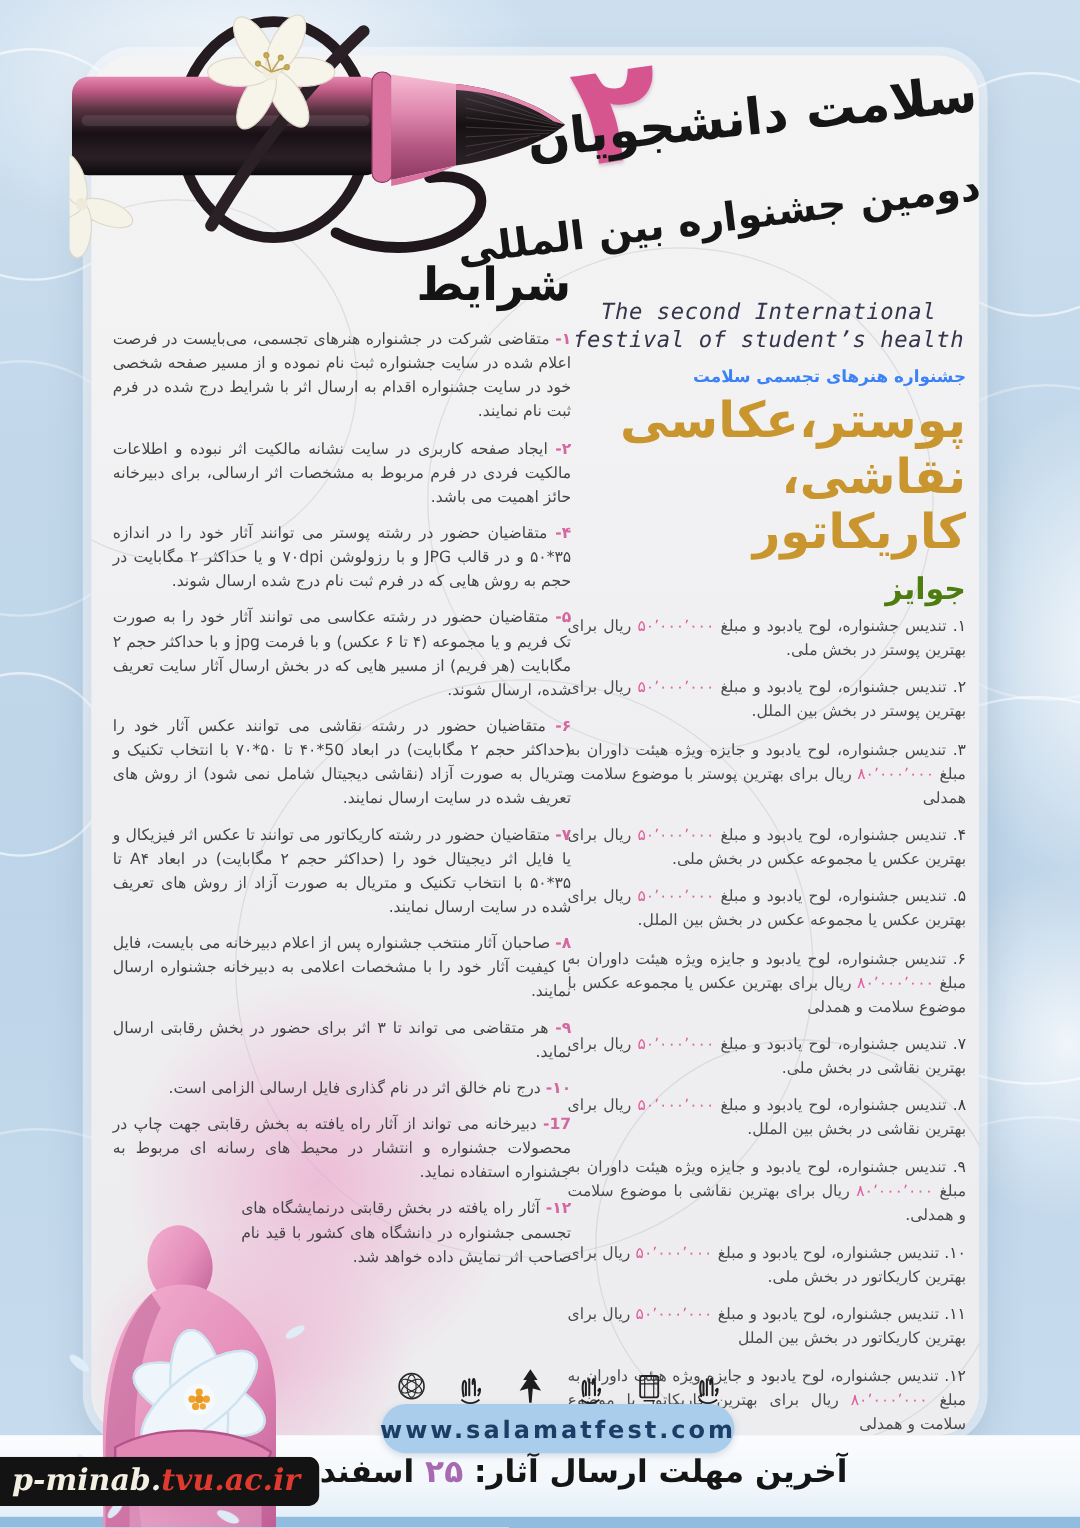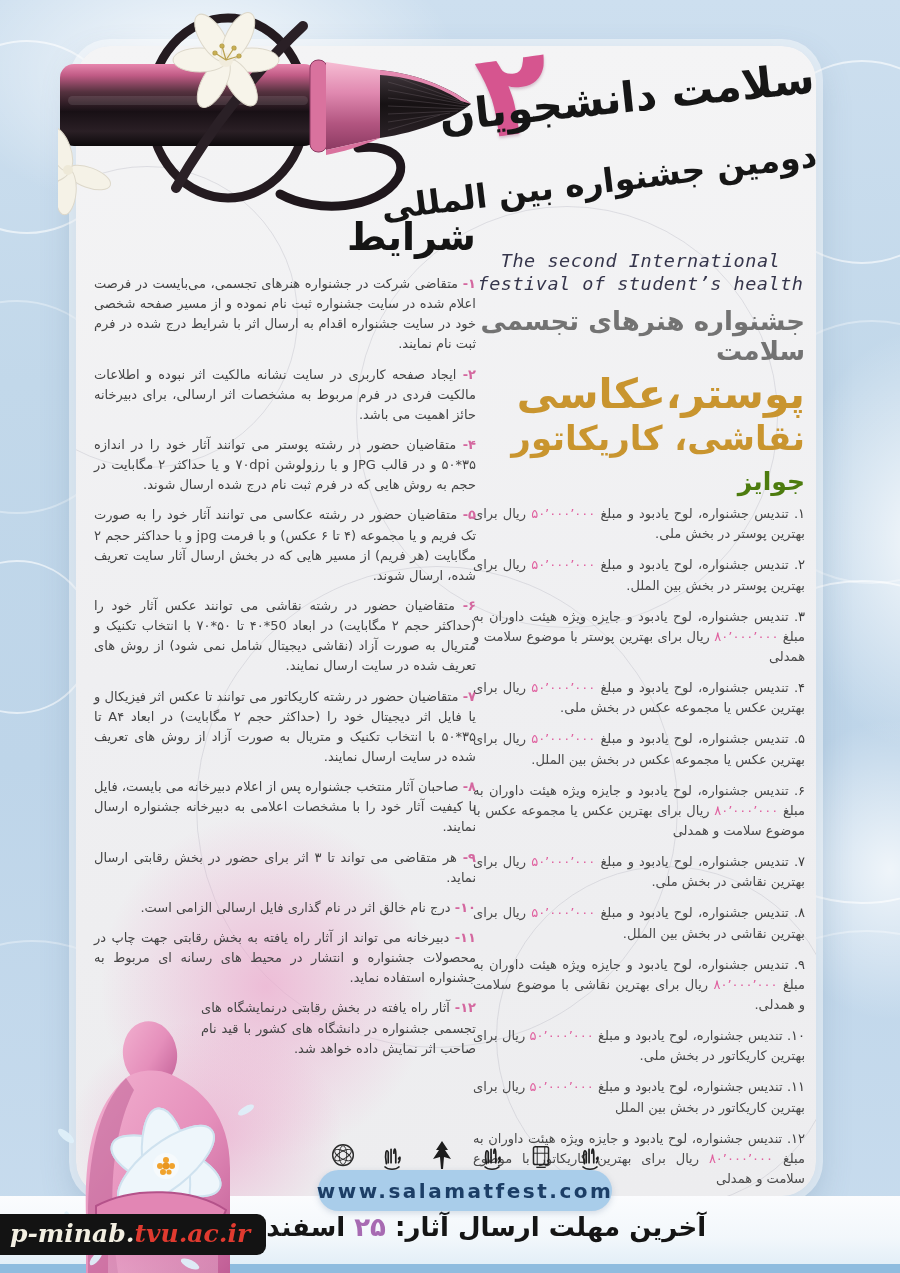--- a/index.html
+++ b/index.html
@@ -26,23 +26,23 @@
   .callig{position:absolute;z-index:3;direction:rtl;color:#161616;font-weight:bold;text-align:center;white-space:nowrap;}
   .callig1{left:455px;top:72px;width:360px;font-size:42px;transform:rotate(-6deg);}
   .callig2{left:448px;top:158px;width:370px;font-size:33px;transform:rotate(-7deg);letter-spacing:1px;}
   .big-two{position:absolute;left:478px;top:34px;font-size:118px;line-height:1;font-weight:bold;
     color:#d6558f;transform:rotate(-8deg);z-index:3;text-shadow:0 2px 3px rgba(120,30,80,.25);}
   .en-sub{position:absolute;left:468px;top:249px;width:345px;z-index:3;text-align:center;
     font-family:"DejaVu Sans Mono",monospace;font-weight:normal;font-style:italic;
     font-size:18.5px;line-height:1.25;color:#35354b;letter-spacing:.5px;}
   
   .right-col{position:absolute;left:473px;top:306px;width:332px;z-index:3;direction:rtl;text-align:right;}
-  .type-heading{font-size:26px;font-weight:bold;color:#737373;margin-bottom:7px;}
+  .type-heading{font-size:14px;font-weight:bold;color:#3b82f6;margin-bottom:7px;}
   .fields1{font-size:41px;font-weight:bold;color:#c9952f;line-height:1.05;}
-  .fields2{font-size:34px;font-weight:bold;color:#c9952f;line-height:1.15;margin-top:3px;}
+  .fields2{font-size:40px;font-weight:bold;color:#c9952f;line-height:1.15;margin-top:3px;}
   .prizes-heading{font-size:25px;font-weight:bold;color:#4d7c0f;margin:9px 0 8px;}
   .prize-item{font-size:13px;line-height:1.55;color:#4a4a4a;text-align:justify;margin-bottom:11px;}
   .prize-item .pnum{color:#3e3e3e;}
   .prize-item .amount{color:#e0609f;}
   
   .left-col{position:absolute;left:94px;top:218px;width:382px;z-index:3;direction:rtl;text-align:right;}
   .cond-heading{font-size:38px;font-weight:bold;color:#141414;line-height:1;margin-bottom:18px;}
   .cond-item{font-size:13px;line-height:1.55;color:#454545;text-align:justify;margin-bottom:10px;}
   .cond-item .num{color:#d4679f;font-weight:bold;}
   .cond-item.narrow{width:72%;margin-left:auto;margin-right:0;}
@@ -221,21 +221,21 @@
       <div class="cond-item"><span class="num">۶-</span> <span>متقاضیان حضور در رشته نقاشی می توانند عکس آثار خود را (حداکثر حجم ۲ مگابایت) در ابعاد 50*۴۰ تا ۵۰*۷۰ با انتخاب تکنیک و متریال به صورت آزاد (نقاشی دیجیتال شامل نمی شود) از روش های تعریف شده در سایت ارسال نمایند.</span></div>
 
       <div class="cond-item"><span class="num">۷-</span> <span>متقاضیان حضور در رشته کاریکاتور می توانند تا عکس اثر فیزیکال و یا فایل اثر دیجیتال خود را (حداکثر حجم ۲ مگابایت) در ابعاد A۴ تا ۳۵*۵۰ با انتخاب تکنیک و متریال به صورت آزاد از روش های تعریف شده در سایت ارسال نمایند.</span></div>
 
       <div class="cond-item"><span class="num">۸-</span> <span>صاحبان آثار منتخب جشنواره پس از اعلام دبیرخانه می بایست، فایل با کیفیت آثار خود را با مشخصات اعلامی به دبیرخانه جشنواره ارسال نمایند.</span></div>
 
       <div class="cond-item"><span class="num">۹-</span> <span>هر متقاضی می تواند تا ۳ اثر برای حضور در بخش رقابتی ارسال نماید.</span></div>
 
       <div class="cond-item"><span class="num">۱۰-</span> <span>درج نام خالق اثر در نام گذاری فایل ارسالی الزامی است.</span></div>
 
-      <div class="cond-item"><span class="num">۱۱-</span> <span>دبیرخانه می تواند از آثار راه یافته به بخش رقابتی جهت چاپ در محصولات جشنواره و انتشار در محیط های رسانه ای مربوط به جشنواره استفاده نماید.</span></div>
+      <div class="cond-item"><span class="num">17-</span> <span>دبیرخانه می تواند از آثار راه یافته به بخش رقابتی جهت چاپ در محصولات جشنواره و انتشار در محیط های رسانه ای مربوط به جشنواره استفاده نماید.</span></div>
 
       <div class="cond-item narrow"><span class="num">۱۲-</span> <span>آثار راه یافته در بخش رقابتی درنمایشگاه های تجسمی جشنواره در دانشگاه های کشور با قید نام صاحب اثر نمایش داده خواهد شد.</span></div>
 
   </div>
 </div>
 
 <div class="logos">
   <div class="logo">
     <svg width="32" height="30" viewBox="0 0 34 30">
       <circle cx="17" cy="13" r="11" fill="none" stroke="#2a2a2a" stroke-width="1.5"></circle>

